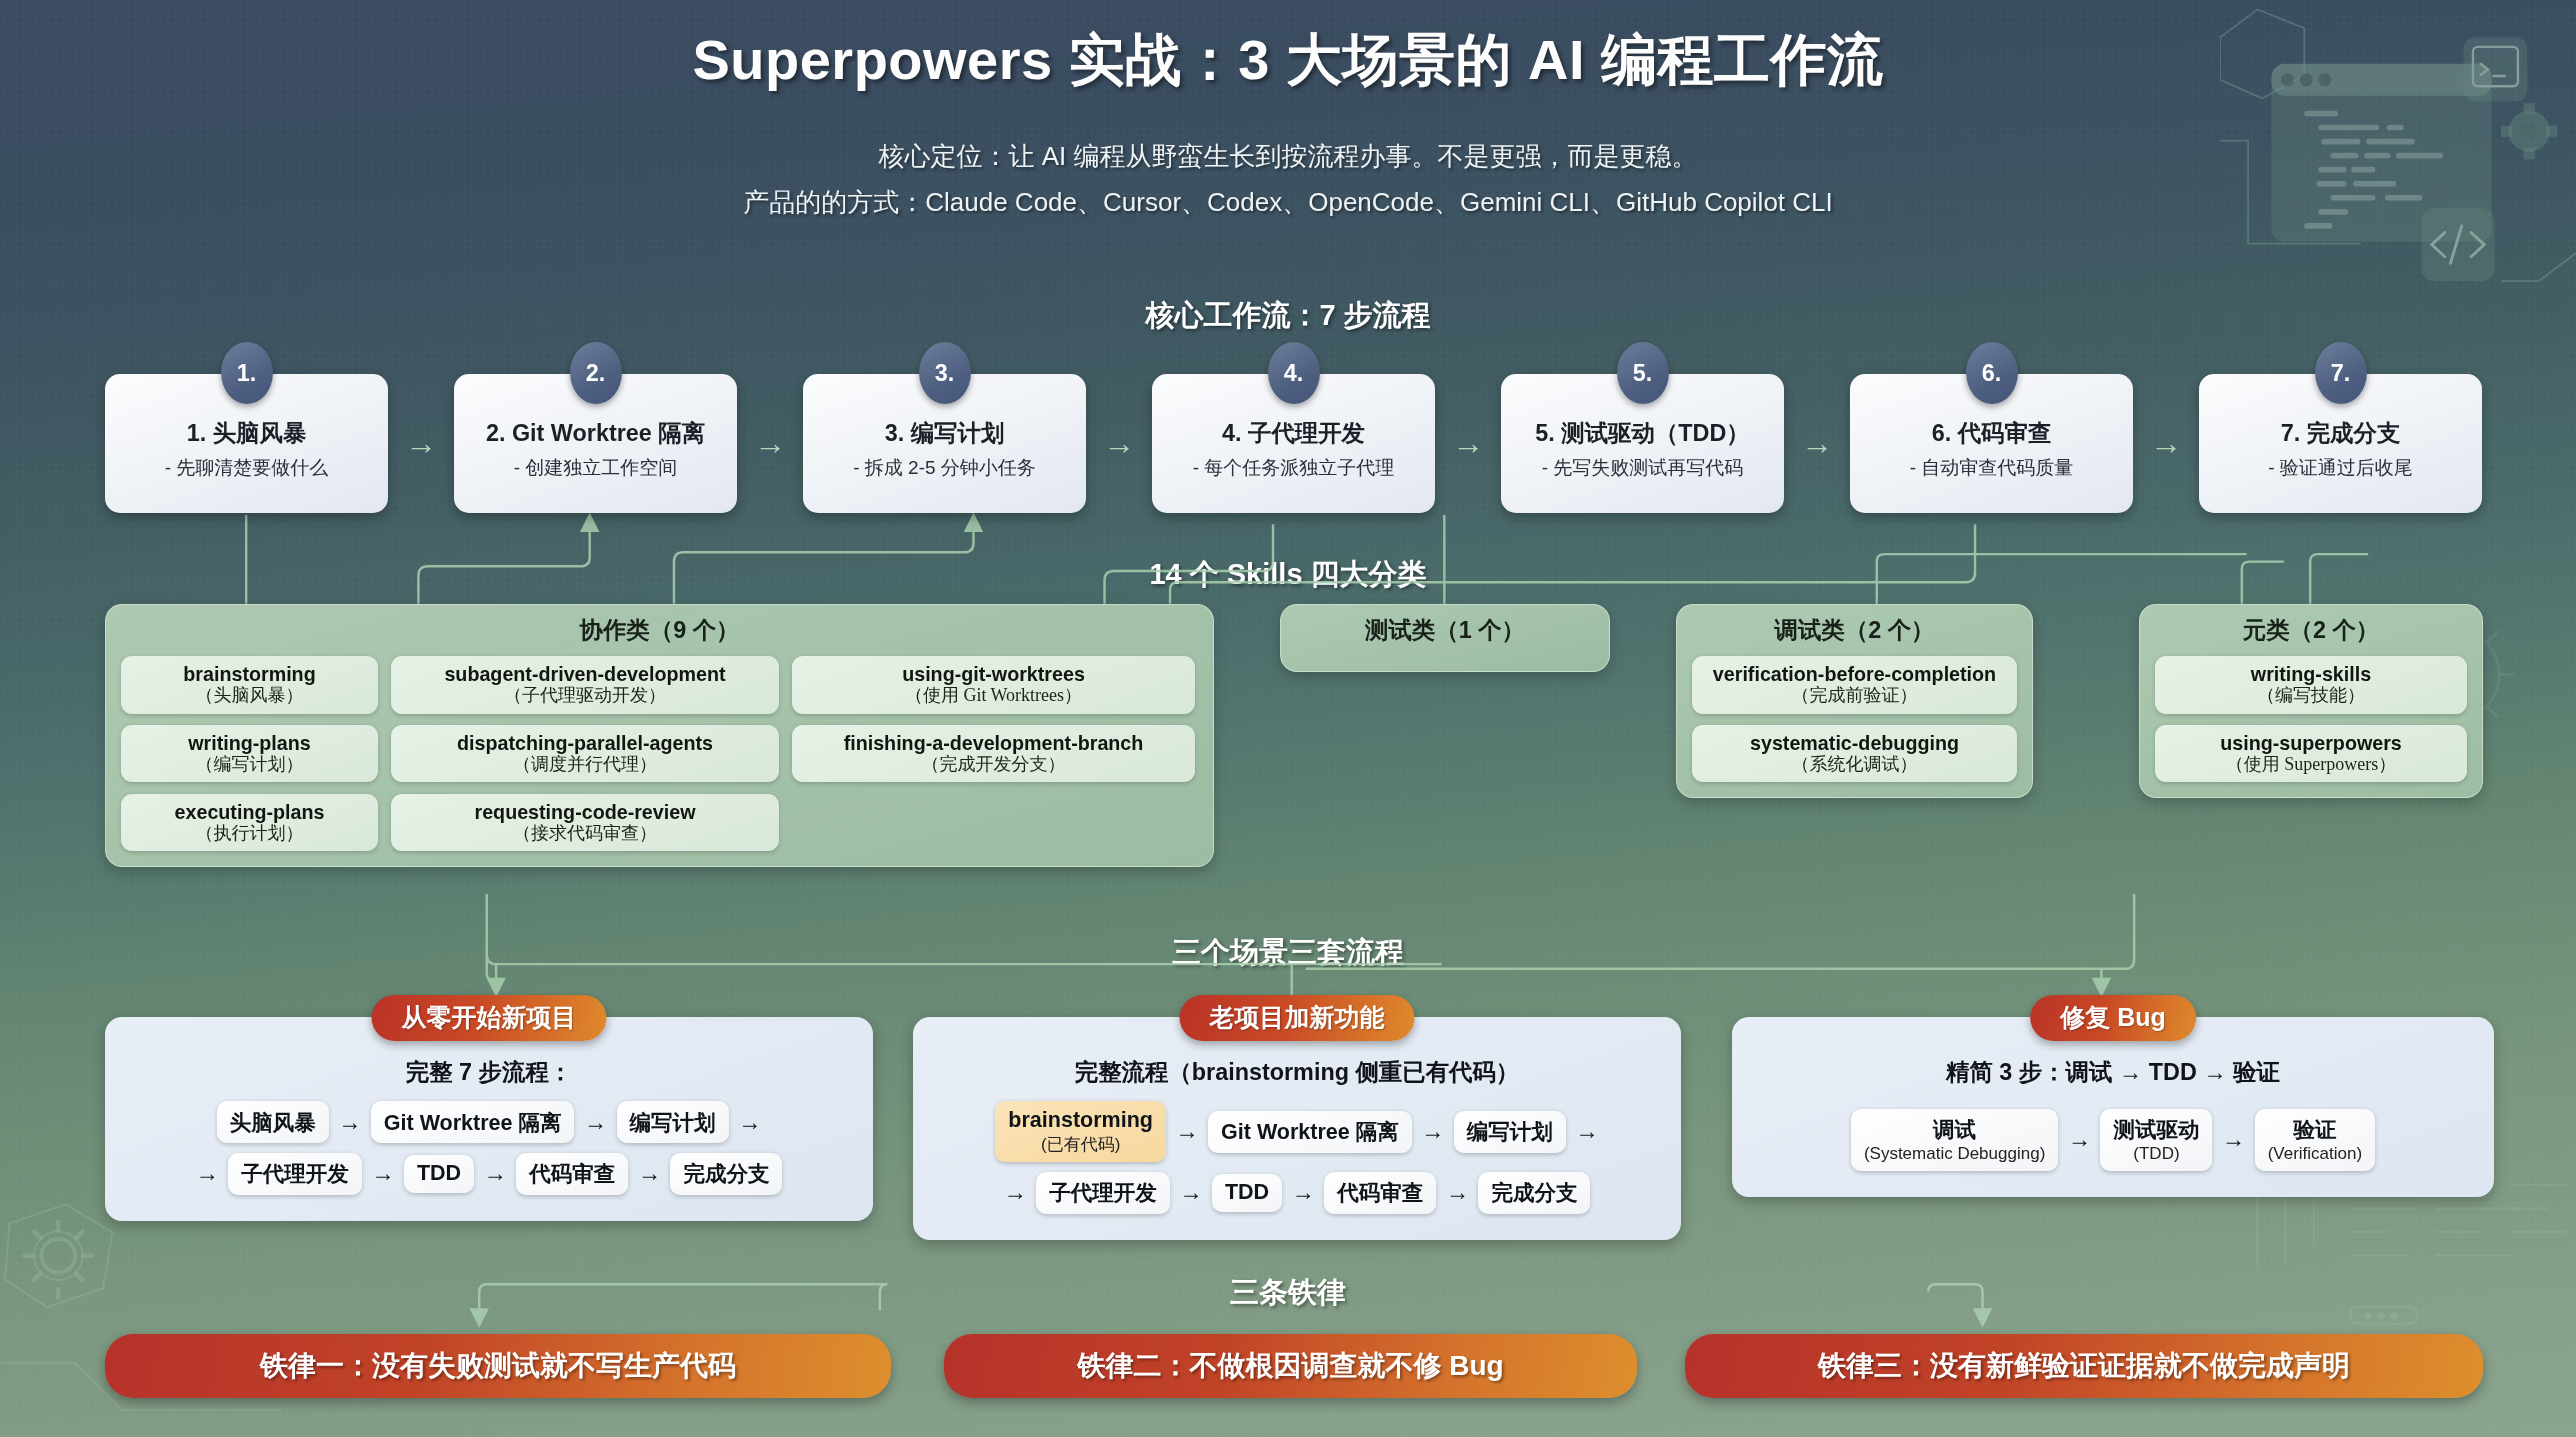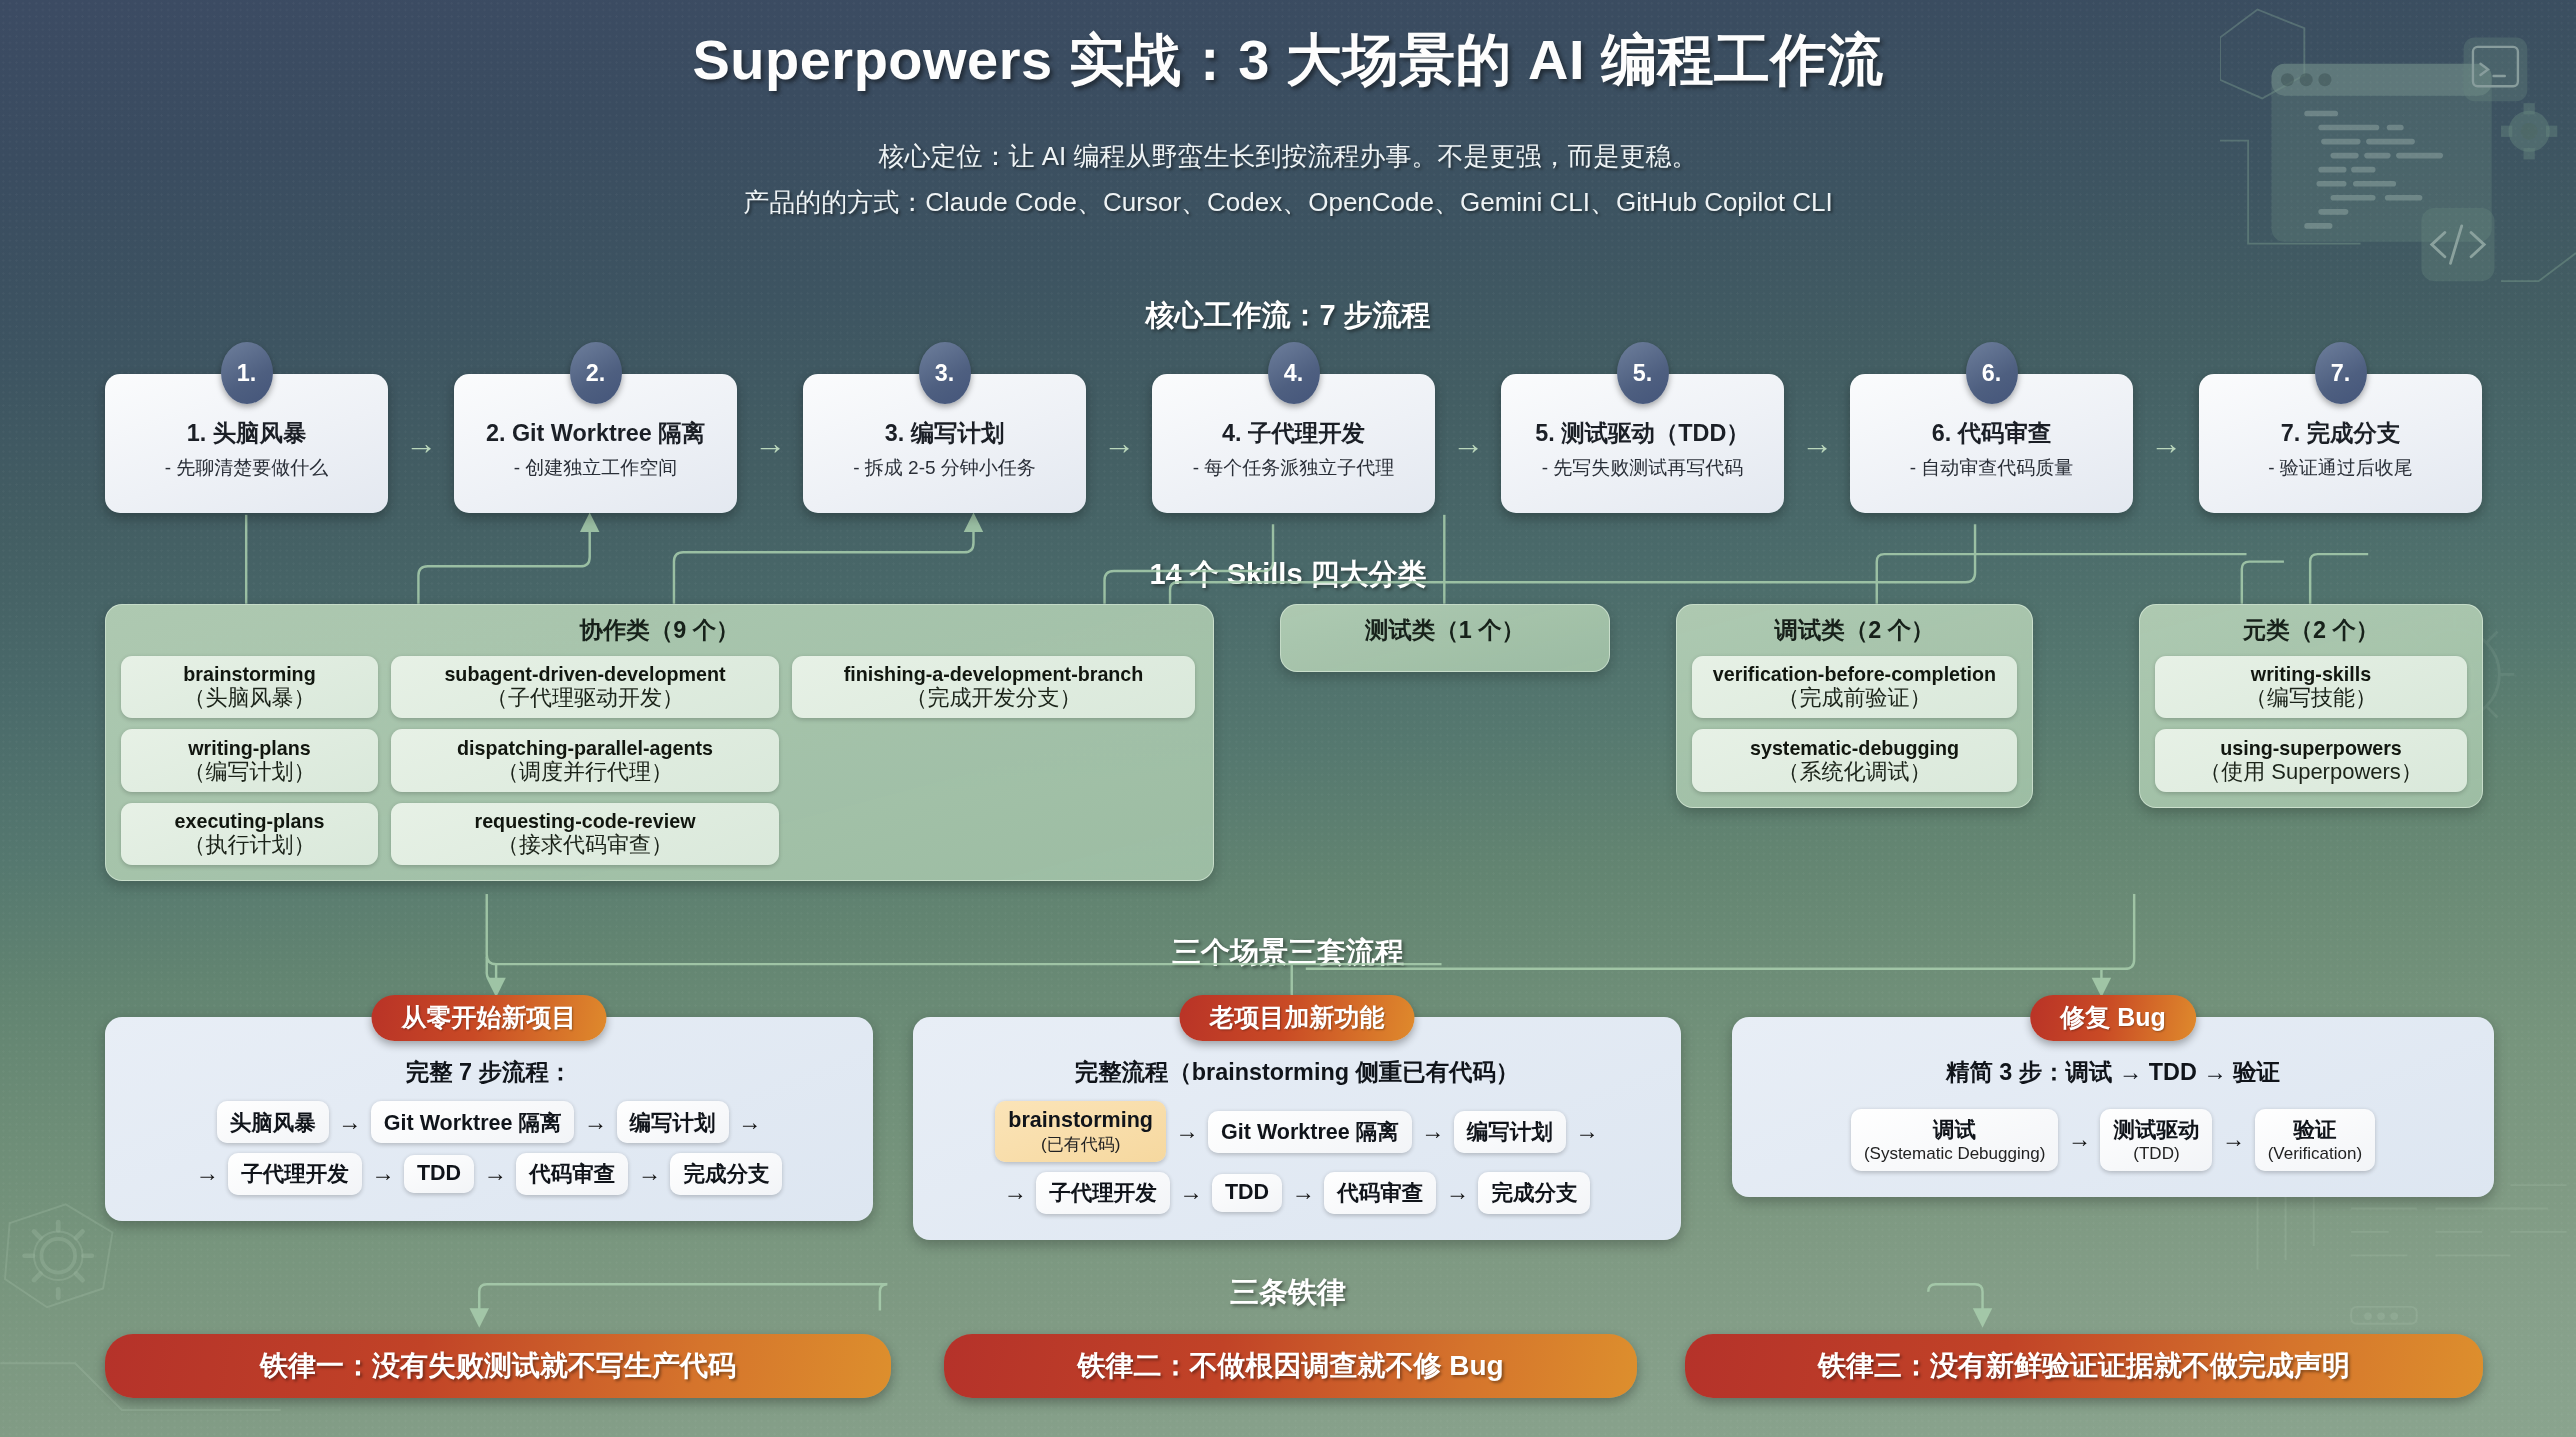--- a/index.html
+++ b/index.html
@@ -120,21 +120,21 @@
   .skill-rows { display: flex; gap: 13px; align-items: flex-start; }
   .skill-col { display: flex; flex-direction: column; gap: 11.2px; }
   .skill-chip {
     background: linear-gradient(160deg,#e7f1e6 0%,#d9e8da 100%);
     border-radius: 11.2px;
     box-shadow: 0 1.9px 4.7px rgba(0,0,0,.18);
     padding: 7.5px 13px;
     text-align: center;
   }
   .skill-en { font-size: 19.7px; font-weight: bold; color: #11160f; line-height: 1.12; white-space: nowrap; }
-  .skill-cn { font-size: 22px; color: #1b2319; line-height: 1.15; white-space: nowrap; }
+  .skill-cn { font-size: 18px; color: #1b2319; line-height: 1.15; white-space: nowrap; font-family: Liberation Serif, serif; }
 
   #grp-collab { left: 105px;  top: 604px;  width: 1109px; }
   #grp-test   { left: 1280px; top: 604px;  width: 330px; }
   #grp-debug  { left: 1676px; top: 604px;  width: 357px; }
   #grp-meta   { left: 2139px; top: 604px;  width: 344px; }
 
   
   .scen-card {
     position: absolute;
     background: linear-gradient(160deg,#e8eef6 0%,#dde6f1 100%);
@@ -410,20 +410,24 @@
         <div class="skill-en">dispatching-parallel-agents</div>
         <div class="skill-cn">（调度并行代理）</div>
       </div>
       <div class="skill-chip">
         <div class="skill-en">requesting-code-review</div>
         <div class="skill-cn">（接求代码审查）</div>
       </div>
     </div>
     <div class="skill-col" style="width:403px">
       <div class="skill-chip">
+        <div class="skill-en">using-git-worktrees</div>
+        <div class="skill-cn">（使用 Git Worktrees）</div>
+      </div>
+      <div class="skill-chip">
         <div class="skill-en">finishing-a-development-branch</div>
         <div class="skill-cn">（完成开发分支）</div>
       </div>
     </div>
   </div>
 </div>
 
 <div class="skill-group" id="grp-test">
   <div class="skill-group-title">测试类（1 个）</div>
 </div>

